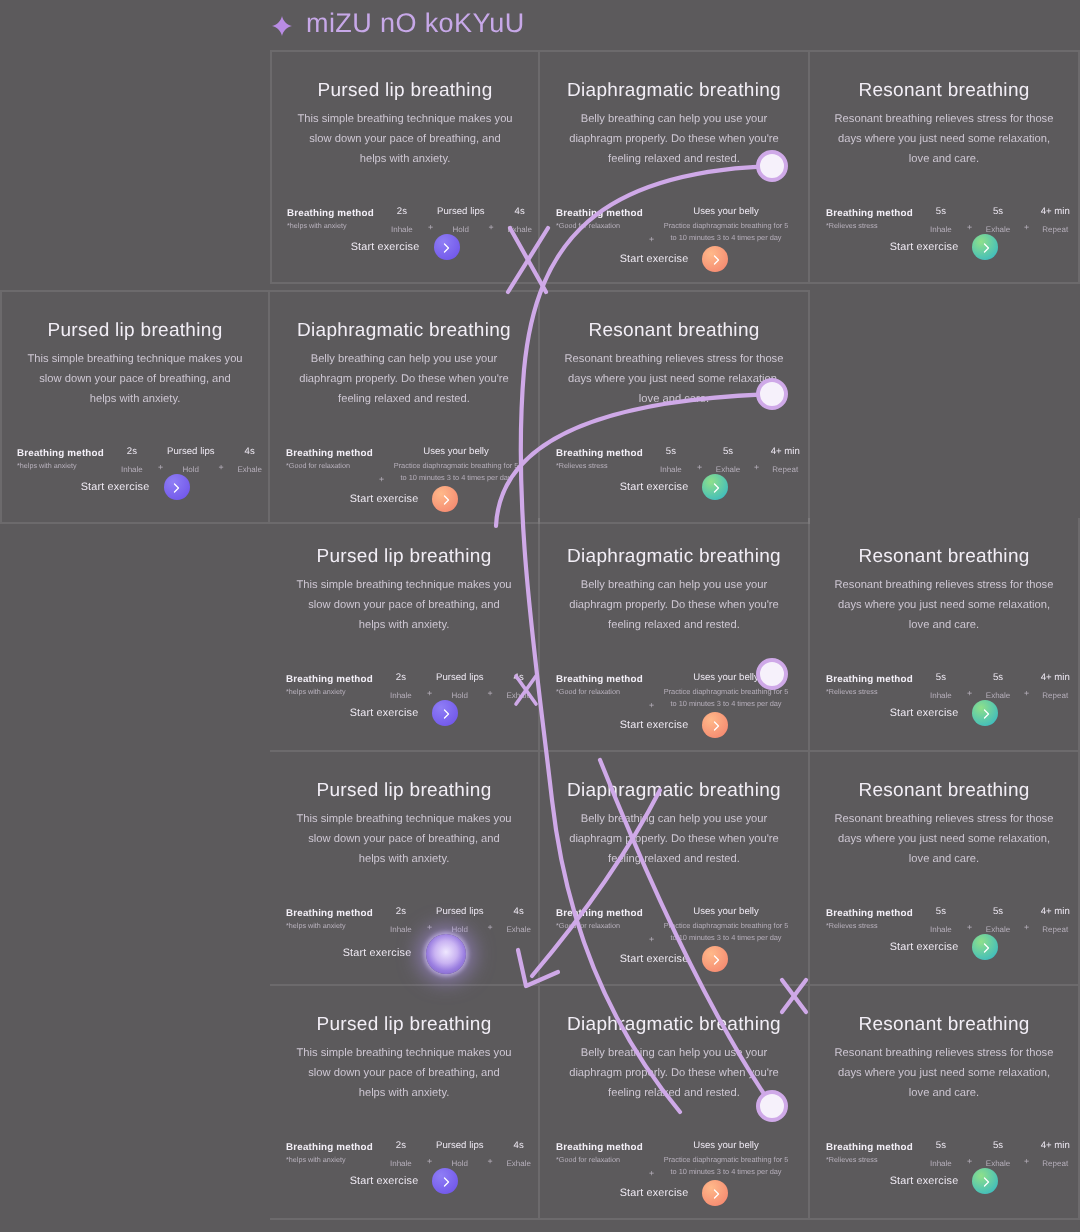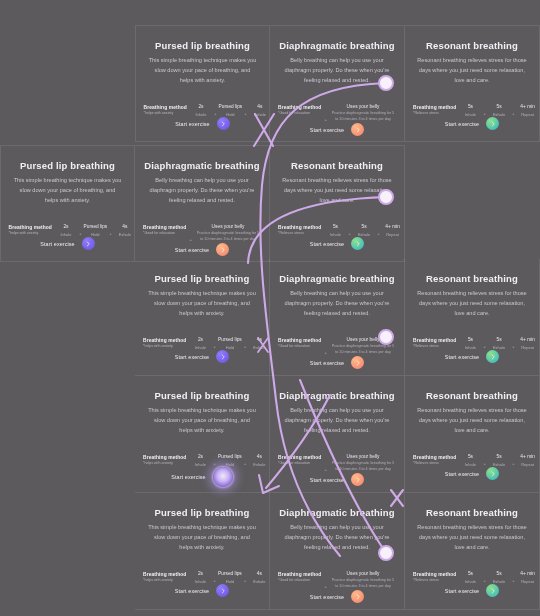--- a/index.html
+++ b/index.html
@@ -47,21 +47,21 @@
     padding:10px 9px 12px 9px;
     height:117px;
     display:flex;flex-direction:column;align-items:center;
     border-right:1px solid rgba(255,255,255,.10);
     border-bottom:1px solid rgba(255,255,255,.10);
   }
   .card:first-child{border-left:1px solid rgba(255,255,255,.10);}
   .card.notop{border-top:1px solid rgba(255,255,255,.10);}
 
   .card-title{
-    font-size:9.5px;color:#f2eef6;font-weight:700;
+    font-size:9.5px;color:#f2eef6;font-weight:400;
     text-align:center;letter-spacing:.15px;margin:4px 0 5px 0;
     white-space:nowrap;
   }
   .card-desc{
     font-size:5.6px;line-height:1.75;color:#cdc6d2;
     text-align:center;max-width:110px;margin:0 0 8px 0;
   }
   .divider{
     width:104px;height:1px;background:rgba(255,255,255,.17);
     margin:3px 0 8px 0;
@@ -108,20 +108,28 @@
   }
 
   
   #overlay{position:absolute;inset:0;z-index:20;pointer-events:none;}
 </style>
 </head>
 <body>
 
 <div id="stage">
 
+  <div class="header">
+    <span class="flower-icon">
+      <svg viewBox="0 0 24 24" xmlns="http://www.w3.org/2000/svg">
+        <path d="M12 2 C13 7 17 11 22 12 C17 13 13 17 12 22 C11 17 7 13 2 12 C7 11 11 7 12 2 Z" fill="#b98ce4"></path>
+      </svg>
+    </span>
+    <span class="brand">miZU nO koKYuU</span>
+  </div>
 
   <div class="grid">
 
     <div class="card notop">
       <div class="card-title">Pursed lip breathing</div>
       <div class="card-desc">This simple breathing technique makes you slow down your pace of breathing, and helps with anxiety.</div>
       <div class="divider"></div>
       <div class="method">
         <div class="method-left">
           <span class="method-label">Breathing method</span>

